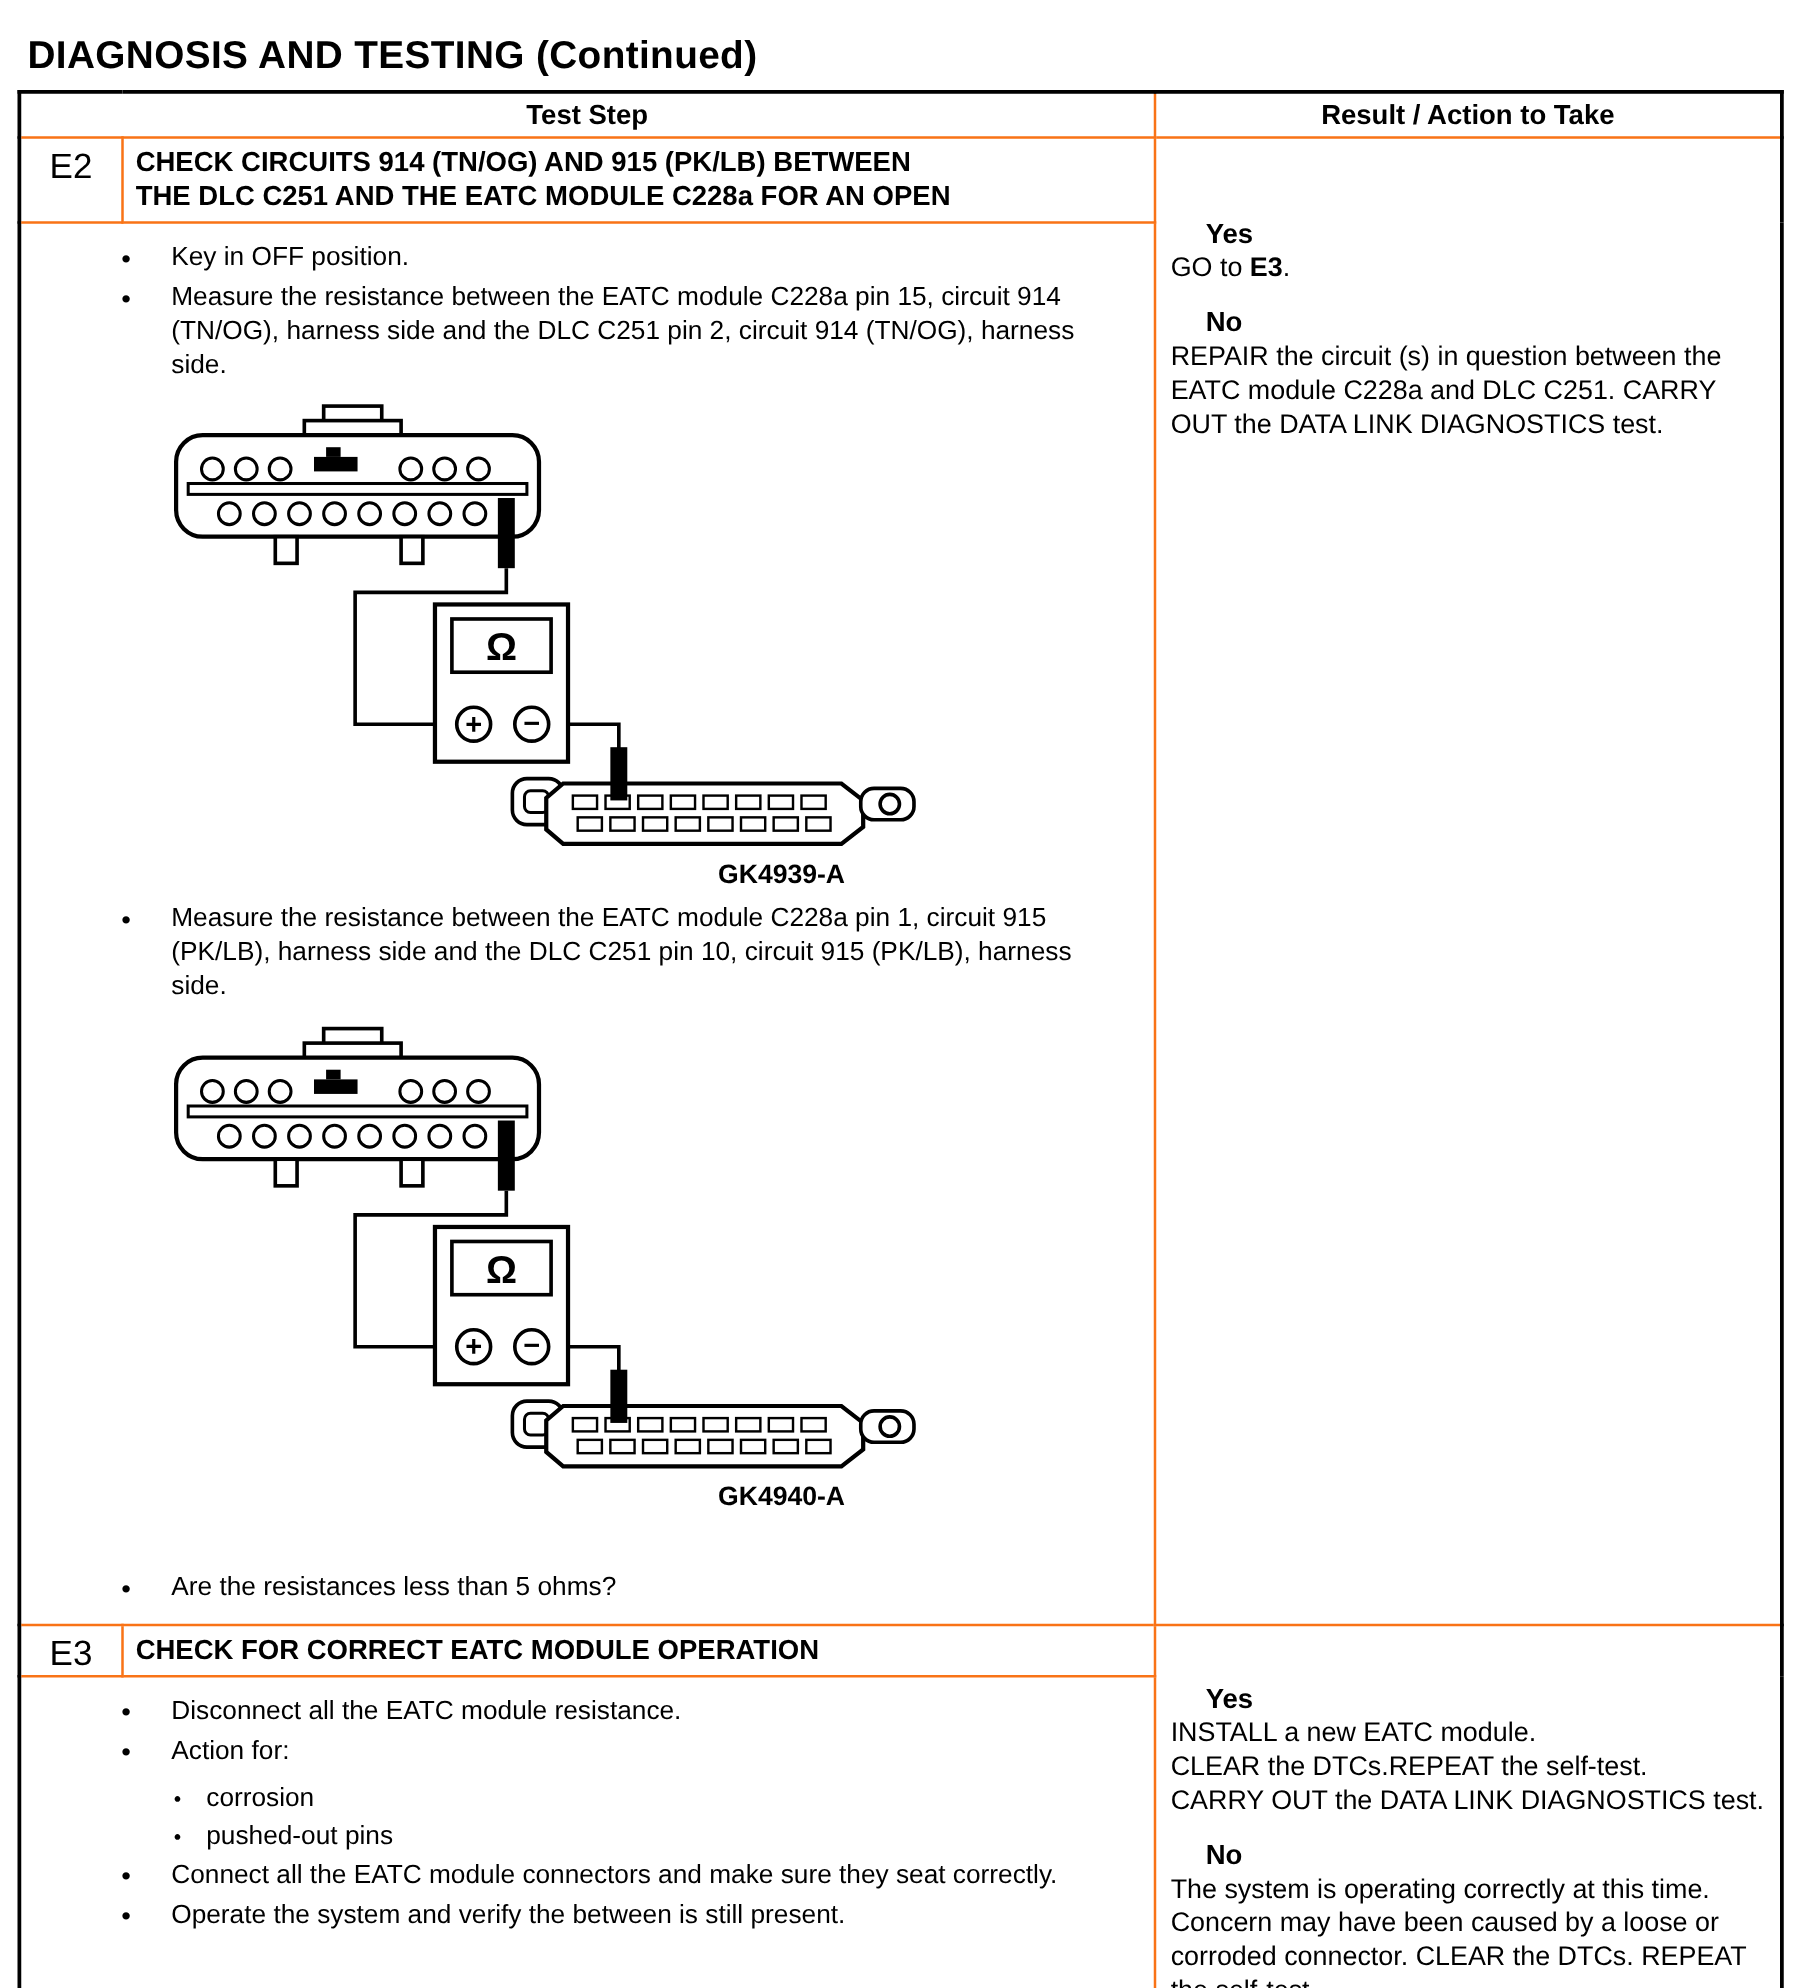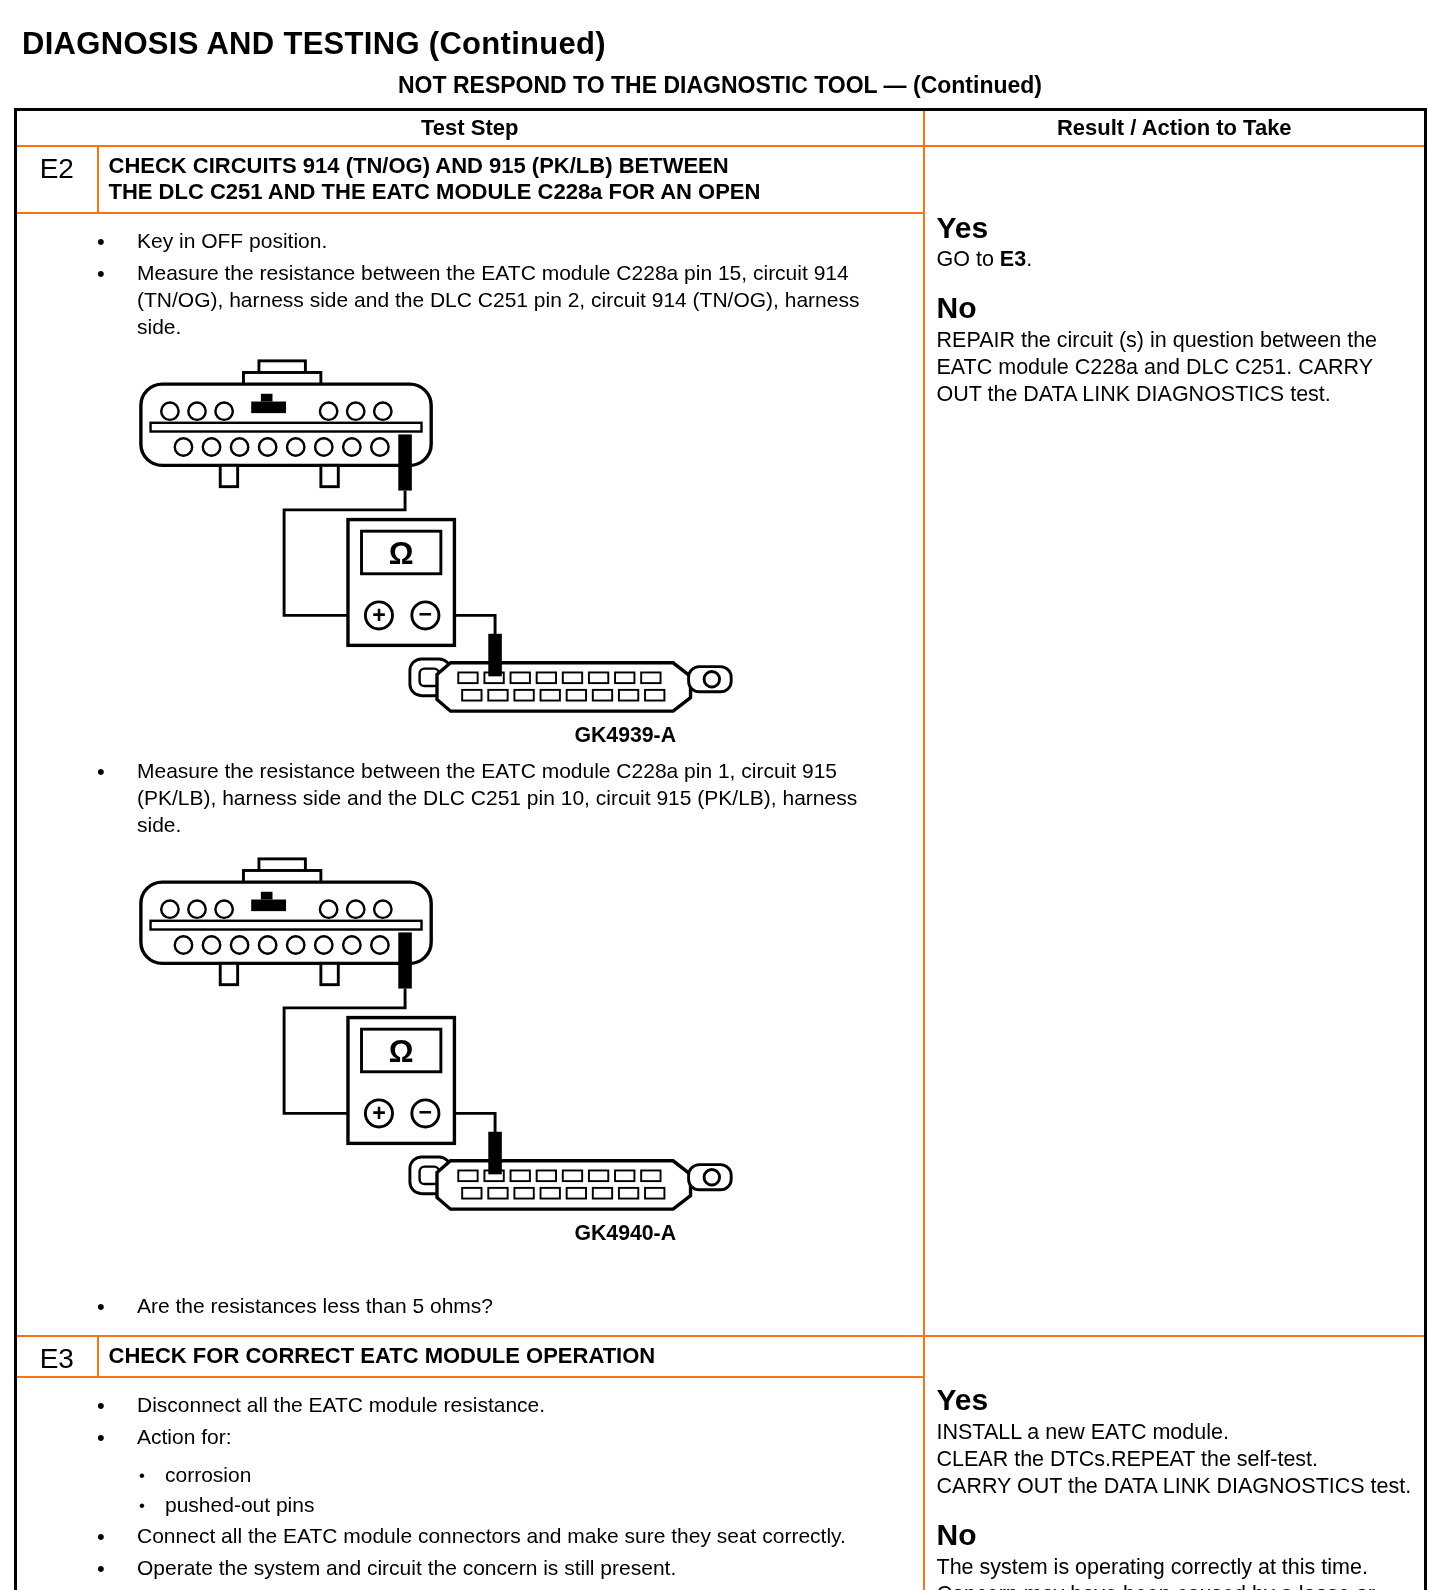--- a/index.html
+++ b/index.html
@@ -29,21 +29,21 @@
   .sub-bullet { display:flex; margin:3px 0 3px 42px; font-size:21px; line-height:1.28; }
   .sub-bullet::before { content:"\2022"; flex:0 0 26px; font-size:17px; padding-top:3px; }
   .sub-first { margin-top:10px; }
 
   .figure { margin:16px 0 10px 40px; }
   .figure svg { display:block; }
 
   td.result-cell { padding:6px 8px 8px 12px; font-size:21.5px; line-height:1.26; }
   td.result-cell.pad-e2 { padding-top:62px; }
   td.result-cell.pad-e3 { padding-top:44px; }
-  .res-label { font-weight:bold; font-size:30px; }
+  .res-label { font-weight:bold; font-size:22px;margin-left:28px; }
   .res-group { margin-bottom:4px; }
   .res-group + .res-group { margin-top:16px; }
   .res-bold { font-weight:bold; }
 
   
   .s { fill:#fff; stroke:#000; }
   .t { fill:#000; stroke:none; font-family:"Liberation Sans", sans-serif; }
   .meter-omega { font-size:32px; font-weight:bold; text-anchor:middle; }
   .term-sign { font-size:24px; font-weight:bold; text-anchor:middle; }
   .fig-label { fill:#000; stroke:none; font:bold 22px "Liberation Sans", sans-serif; }
@@ -118,21 +118,20 @@
         <circle class="s" cx="594" cy="333" r="8" stroke-width="3"></circle>
         <rect x="363" y="286" width="14" height="44" fill="#000"></rect>
       </g>
     </g>
   </defs>
 </svg>
 
 <div class="page">
   <div class="page-title">DIAGNOSIS AND TESTING (Continued)</div>
   <div class="section-title">
-    <div>NOT RESPOND TO THE DIAGNOSTIC TOOL — (Continued)</div>
   </div>
 
   <table class="pinpoint">
     <colgroup>
       <col style="width:82px">
         <col style="width:826px">
         <col style="width:502px">
     </colgroup>
 
     <tbody>
@@ -220,21 +219,21 @@
         <div class="sub-bullet sub-first">
               <span>corrosion</span>
             </div>
         <div class="sub-bullet">
               <span>pushed-out pins</span>
             </div>
         <div class="bullet">
               <span>Connect all the EATC module connectors and make sure they seat correctly.</span>
             </div>
         <div class="bullet">
-              <span>Operate the system and circuit the concern is still present.</span>
+              <span>Operate the system and verify the between is still present.</span>
             </div>
         <div class="bullet bold">
               <span>Is the concern still present?</span>
             </div>
       </td>
     </tr>
   </tbody>
     </table>
 </div>
 

